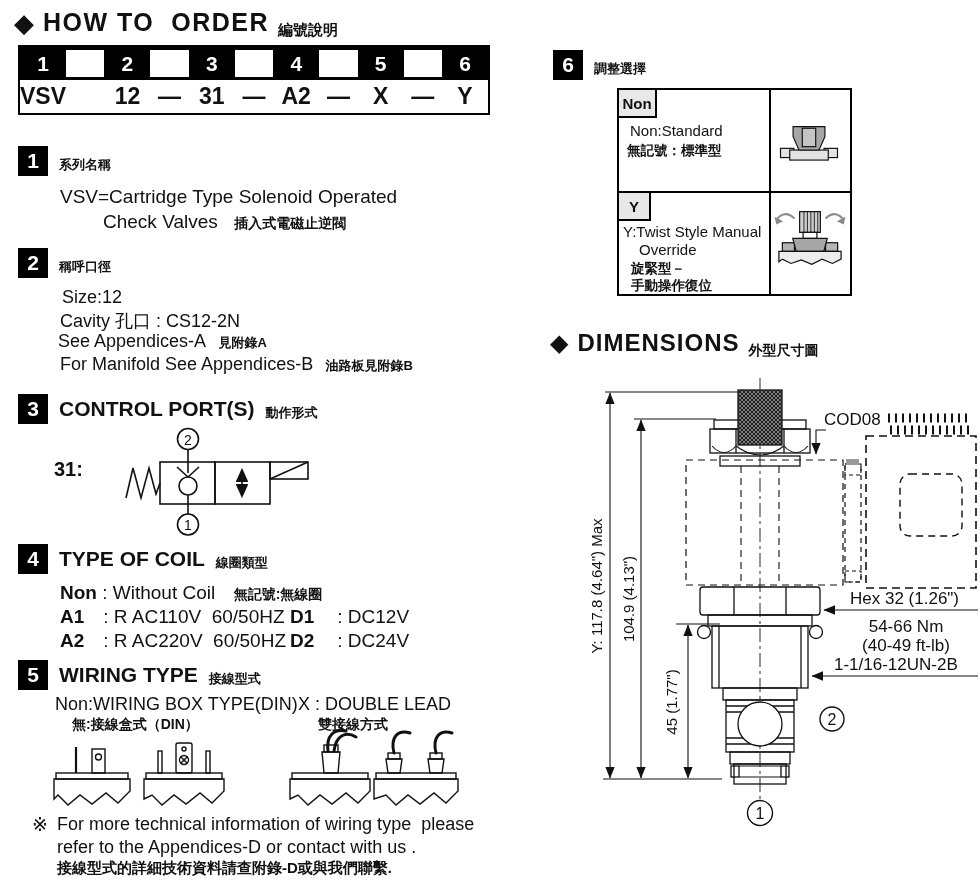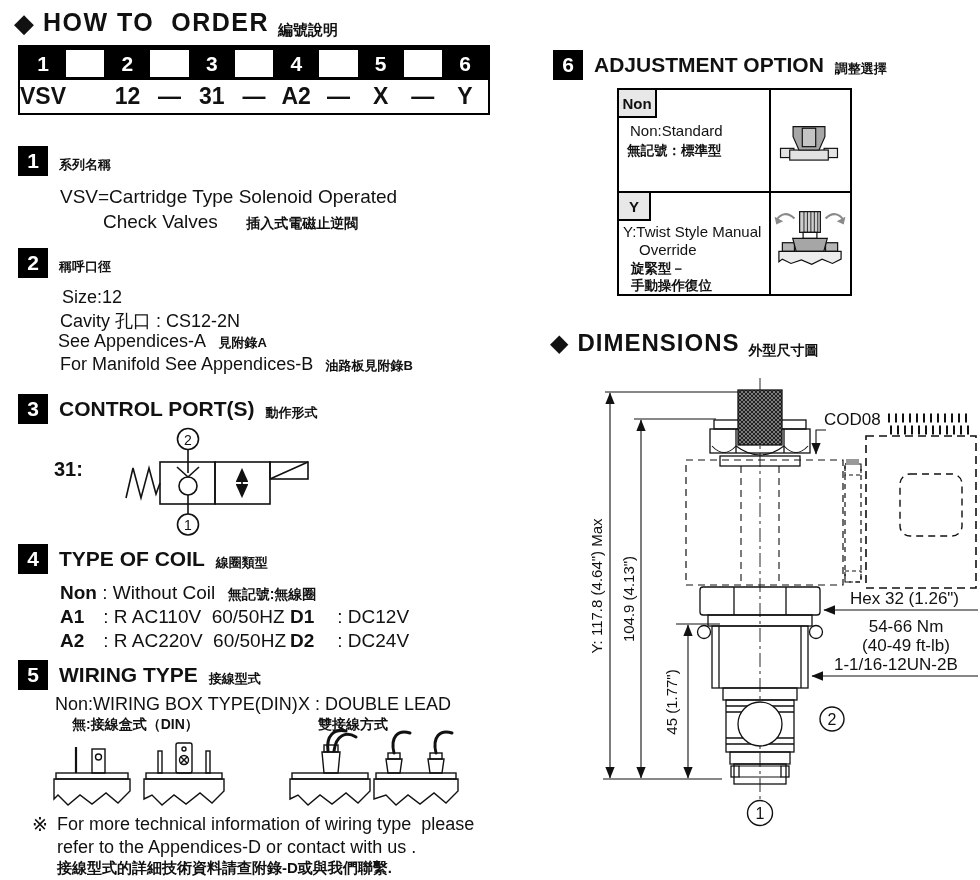--- a/index.html
+++ b/index.html
@@ -81,21 +81,21 @@
   </div>
 </div>
 
 <div class="sec-head" style="left:18px;top:146px">
   <div class="numbox">1</div>
   <div class="sec-zh">系列名稱</div>
 </div>
 <div class="abs body19" style="left:60px;top:186px">VSV=Cartridge Type Solenoid Operated</div>
 <div class="abs" style="left:103px;top:211px">
   <span class="body19">Check Valves</span>
-  <span class="zh14" style="margin-left:24px">插入式電磁止逆閥</span>
+  <span class="zh14" style="margin-left:12px">插入式電磁止逆閥</span>
 </div>
 
 <div class="sec-head" style="left:18px;top:248px">
   <div class="numbox">2</div>
   <div class="sec-zh">稱呼口徑</div>
 </div>
 <div class="abs body18" style="left:62px;top:287px">Size:12</div>
 <div class="abs body18" style="left:60px;top:309px">Cavity 孔口 : CS12-2N</div>
 <div class="abs" style="left:58px;top:331px">
   <span class="body18">See Appendices-A</span>
@@ -139,21 +139,21 @@
   <text x="76" y="106" font-size="14" text-anchor="middle">1</text>
 </svg>
 
 <div class="sec-head" style="left:18px;top:544px">
   <div class="numbox">4</div>
   <div class="sec-title">TYPE OF COIL</div>
   <div class="sec-zh">線圈類型</div>
 </div>
 <div class="abs" style="left:60px;top:582px">
   <span style="font-weight:bold;font-size:19px">Non</span><span class="body19"> : Without Coil</span>
-  <span class="zh14" style="margin-left:8px">無記號:無線圈</span>
+  <span class="zh14" style="margin-left:14px">無記號:無線圈</span>
 </div>
 <div class="abs" style="left:60px;top:606px">
   <span class="code-b">A1</span><span class="code-d"> : R AC110V  60/50HZ</span><span class="code-b2">D1</span><span class="code-d2"> : DC12V</span>
 </div>
 <div class="abs" style="left:60px;top:630px">
   <span class="code-b">A2</span><span class="code-d"> : R AC220V  60/50HZ</span><span class="code-b2">D2</span><span class="code-d2"> : DC24V</span>
 </div>
 
 <div class="sec-head" style="left:18px;top:660px">
   <div class="numbox">5</div>
@@ -210,21 +210,20 @@
   </g>
 </svg>
 
 <div class="abs" style="left:32px;top:813px;font-size:19px">※</div>
 <div class="abs body18" style="left:57px;top:814px">For more technical information of wiring type  please</div>
 <div class="abs body18" style="left:57px;top:837px">refer to the Appendices-D or contact with us .</div>
 <div class="abs" style="left:57px;top:859px;font-size:15px;font-weight:bold;white-space:pre">接線型式的詳細技術資料請查附錄-D或與我們聯繫.</div>
 
 <div class="sec-head" style="left:553px;top:50px">
   <div class="numbox">6</div>
-  <div class="sec-title">ADJUSTMENT OPTION</div>
   <div class="sec-zh">調整選擇</div>
 </div>
 
 <div class="adj-table" style="left:617px;top:88px">
   <div class="adj-vdiv"></div>
   <div class="adj-hdiv"></div>
   <div class="adj-tab" style="left:0;top:0;width:36px;height:26px">Non</div>
   <div class="adj-l" style="left:11px;top:32px">Non:Standard</div>
   <div class="adj-zh" style="left:8px;top:52px">無記號：標準型</div>
   <svg class="abs" style="left:159px;top:32px" width="62" height="46" viewBox="0 0 74 52">

